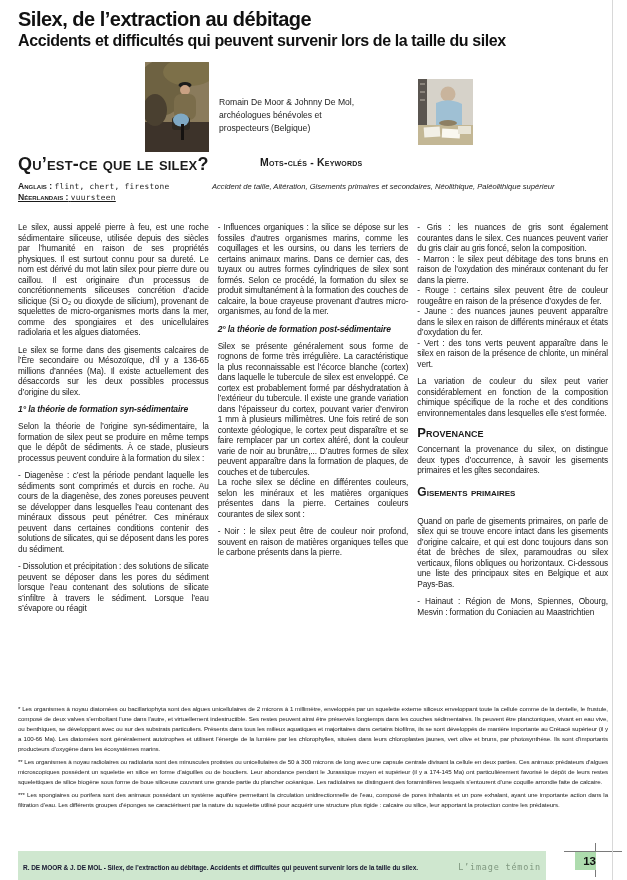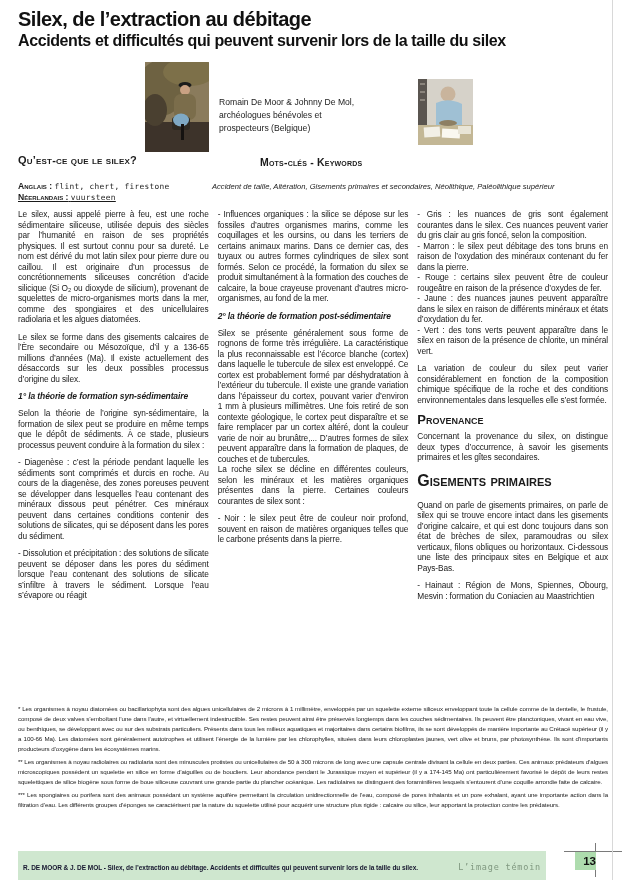--- a/index.html
+++ b/index.html
@@ -22,55 +22,55 @@
   .photo1{position:absolute;left:145px;top:62px;width:64px;height:90px;}
   .photo2{position:absolute;left:418px;top:79px;width:55px;height:66px;}
   .authors{
     position:absolute;left:219px;top:96px;width:170px;
     font-size:8.6px;line-height:13px;white-space:pre-line;color:#222;
   }
 
   
   .h-whatis{
     position:absolute;left:18px;top:154px;
-    font-variant:small-caps;font-weight:bold;font-size:11px;letter-spacing:0.2px;
+    font-variant:small-caps;font-weight:bold;font-size:18px;letter-spacing:0.2px;
   }
   .lang-line{position:absolute;left:18px;font-size:8.6px;}
   .lang-line.en{top:181px;}
   .lang-line.nl{top:192px;text-decoration:underline;}
   .lang-label{font-variant:small-caps;font-weight:bold;}
   .lang-value{font-family:"DejaVu Sans Mono",monospace;font-size:7.8px;letter-spacing:0.3px;}
   .h-keywords{
     position:absolute;left:212px;top:156px;
     font-variant:small-caps;font-weight:bold;font-size:10.5px;letter-spacing:0.2px;padding-left:48px;
   }
   .keywords{
     position:absolute;left:212px;top:182px;width:396px;
     font-style:italic;font-size:7.6px;color:#222;
   }
 
   
   .columns{
-    position:absolute;left:18px;top:209px;width:590px;height:482px;
+    position:absolute;left:18px;top:222px;width:590px;height:482px;
     display:grid;grid-template-columns:repeat(3,1fr);column-gap:9px;
   }
   .col{min-width:0;}
   .body-p{
     margin:0 0 7px;text-align:justify;
     font-size:8.3px;line-height:10.5px;letter-spacing:-0.1px;
   }
   .body-p.tight{margin-bottom:0;}
   .subhead-italic{
     margin:2px 0 7px;font-style:italic;font-weight:bold;font-size:8.5px;letter-spacing:-0.1px;
   }
   .head-provenance{
     margin:5px 0 4px;font-variant:small-caps;font-weight:bold;font-size:13px;
   }
   .head-gisements{
-    margin:9px 0 10px;font-variant:small-caps;font-weight:bold;font-size:16px;
+    margin:9px 0 17px;font-variant:small-caps;font-weight:bold;font-size:12px;
   }
 
   
   .footnotes{position:absolute;left:18px;top:704px;width:590px;}
   .fn{
     margin:0 0 3px;text-align:justify;
     font-size:6.2px;line-height:10px;letter-spacing:-0.1px;color:#222;
   }
 
   

